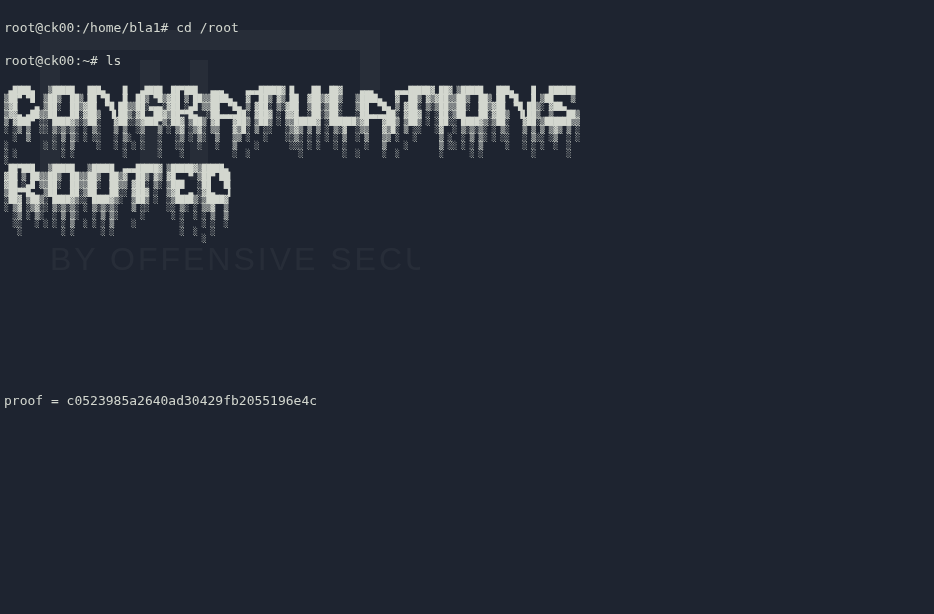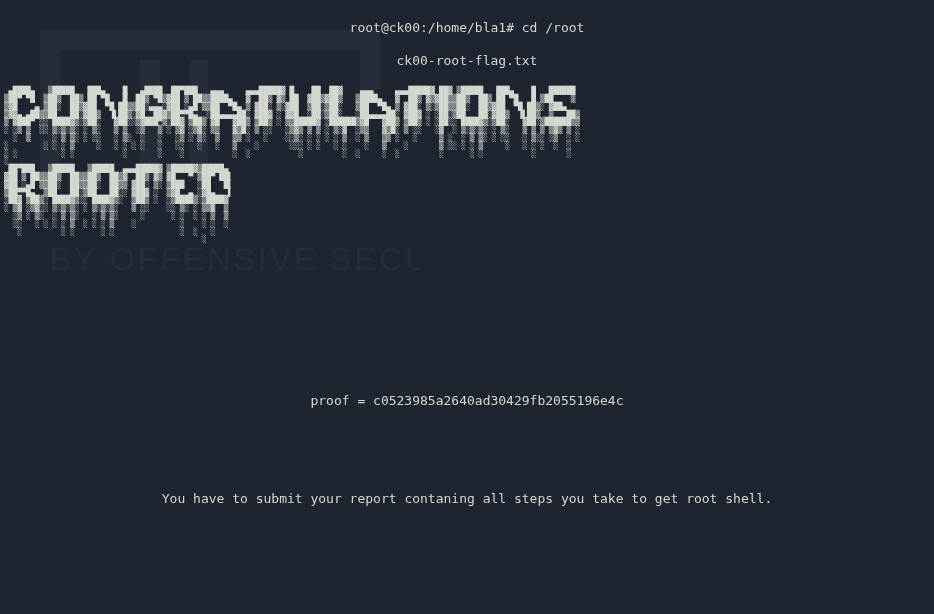--- a/index.html
+++ b/index.html
@@ -20,21 +20,20 @@
       position: relative;
     }
     .terminal {
       white-space: pre;
       position: relative;
       z-index: 2;
     }
     .line {
       display: block;
       white-space: pre;
-      text-align: center;
     }
     .prompt-user {
       color: #d3d7cf;
     }
     .prompt-path {
       color: #d3d7cf;
     }
     .prompt-sep {
       color: #d3d7cf;
     }
@@ -77,21 +76,21 @@
       <rect x="130" y="110" width="60" height="18"></rect>
       <rect x="180" y="60" width="18" height="60"></rect>
       <rect x="180" y="120" width="18" height="60"></rect>
       <text x="40" y="270" font-size="32" font-family="sans-serif" fill="#ffffff" letter-spacing="3">BY OFFENSIVE SECURITY</text>
     </g>
   </svg>
 </div>
 
 <div class="terminal">
 <span class="line"><span class="prompt-user">root@ck00</span><span class="prompt-sep">:</span><span class="prompt-path">/home/bla1</span><span class="prompt-sep"># </span><span class="cmd">cd /root</span></span>
-<span class="line">ck00-root-flag.txt</span>
+<span class="line"><span class="prompt-user">root@ck00</span><span class="prompt-sep">:</span><span class="prompt-path">~</span><span class="prompt-sep"># </span><span class="cmd">ls</span></span>
 <span class="ascii-art"> ▄████▄   ▒█████   ███▄    █   ▄████  ██▀███   ▄▄▄     ▄▄▄█████▓ █    ██  ██▓    ▄▄▄     ▄▄▄█████▓ ██▓ ▒█████   ███▄    █   ██████ 
 ▒██▀ ▀█  ▒██▒  ██▒ ██ ▀█   █  ██▒ ▀█▒▓██ ▒ ██▒▒████▄   ▓  ██▒ ▓▒ ██  ▓██▒▓██▒   ▒████▄   ▓  ██▒ ▓▒▓██▒▒██▒  ██▒ ██ ▀█   █ ▒██    ▒ 
 ▒▓█    ▄ ▒██░  ██▒▓██  ▀█ ██▒▒██░▄▄▄░▓██ ░▄█ ▒▒██  ▀█▄ ▒ ▓██░ ▒░▓██  ▒██░▒██░   ▒██  ▀█▄ ▒ ▓██░ ▒░▒██▒▒██░  ██▒▓██  ▀█ ██▒░ ▓██▄   
 ▒▓▓▄ ▄██▒▒██   ██░▓██▒  ▐▌██▒░▓█  ██▓▒██▀▀█▄  ░██▄▄▄▄██░ ▓██▓ ░ ▓▓█  ░██░▒██░   ░██▄▄▄▄██░ ▓██▓ ░ ░██░▒██   ██░▓██▒  ▐▌██▒  ▒   ██▒
 ▒ ▓███▀ ░░ ████▓▒░▒██░   ▓██░░▒▓███▀▒░██▓ ▒██▒ ▓█   ▓██▒ ▒██▒ ░ ▒▒█████▓ ░██████▒▓█   ▓██▒ ▒██▒ ░ ░██░░ ████▓▒░▒██░   ▓██░▒██████▒▒
 ░ ░▒ ▒  ░░ ▒░▒░▒░ ░ ▒░   ▒ ▒  ░▒   ▒ ░ ▒▓ ░▒▓░ ▒▒   ▓▒█░ ▒ ░░   ░▒▓▒ ▒ ▒ ░ ▒░▓  ░▒▒   ▓▒█░ ▒ ░░   ░▓  ░ ▒░▒░▒░ ░ ▒░   ▒ ▒ ▒ ▒▓▒ ▒ ░
   ░  ▒     ░ ▒ ▒░ ░ ░░   ░ ▒░  ░   ░   ░▒ ░ ▒░  ▒   ▒▒ ░   ░    ░░▒░ ░ ░ ░ ░ ▒  ░ ▒   ▒▒ ░   ░     ▒ ░  ░ ▒ ▒░ ░ ░░   ░ ▒░░ ░▒  ░ ░
 ░        ░ ░ ░ ▒     ░   ░ ░ ░ ░   ░   ░░   ░   ░   ▒    ░       ░░░ ░ ░   ░ ░    ░   ▒    ░       ▒ ░░ ░ ░ ▒     ░   ░ ░ ░  ░  ░  
 ░ ░          ░ ░           ░       ░    ░           ░  ░           ░         ░  ░     ░  ░         ░      ░ ░           ░       ░  
 ░                                                                                                                                  
@@ -105,17 +104,16 @@
   ░░   ░ ░ ░ ░ ▒  ░ ░ ░ ▒    ░          ░    ░ ░  ░                                                                                
    ░         ░ ░      ░ ░               ░  ░   ░                                                                                   
                                              ░                                                                                     </span>
 <span class="line"> </span>
 <span class="line"> </span>
 <span class="line"> </span>
 <span class="line"> </span>
 <span class="line">proof = c0523985a2640ad30429fb2055196e4c</span>
 <span class="line"> </span>
 <span class="line"> </span>
-<span class="line">You have to submit your report contaning all steps you take to get root shell.</span>
 
 
 
 </div>
 
 </body></html>

